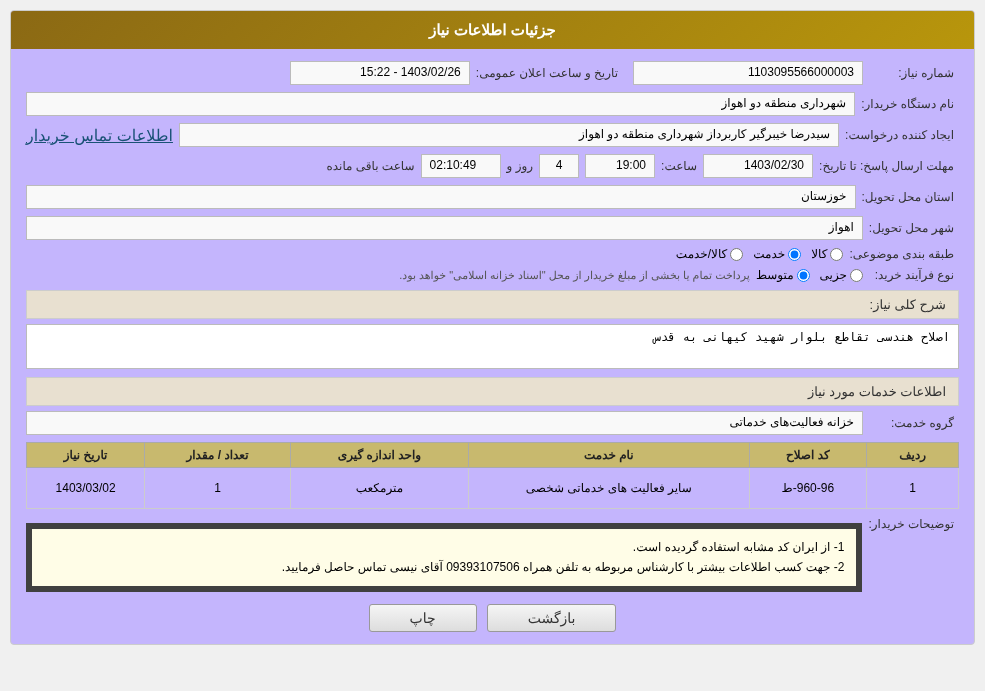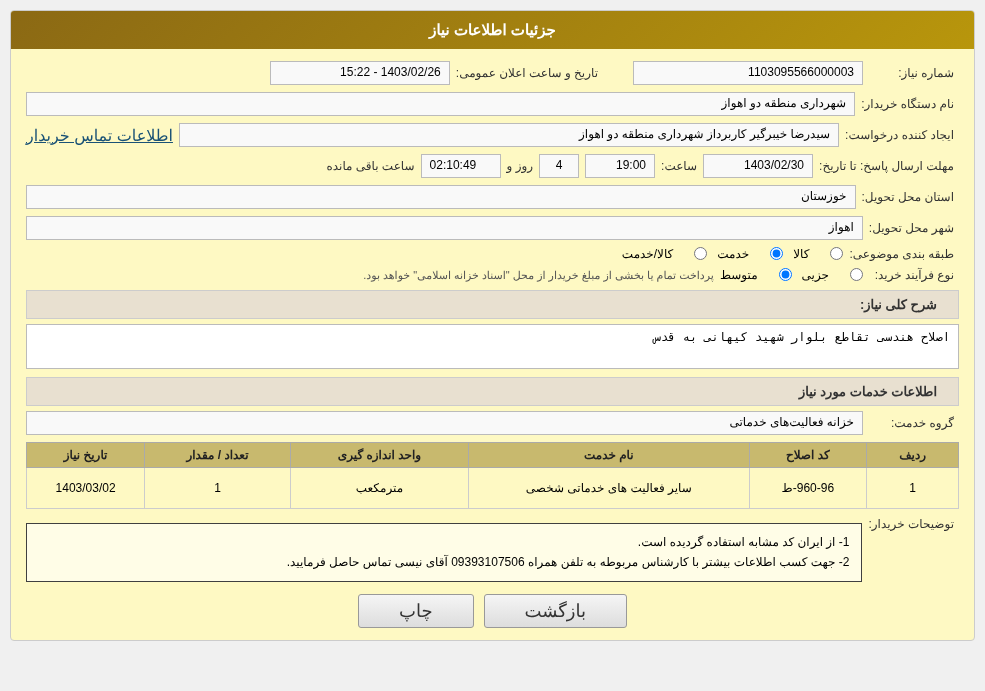--- a/index.html
+++ b/index.html
@@ -10,21 +10,21 @@
       direction: rtl;
     }
     .page-wrapper {
       max-width: 985px;
       margin: 0 auto;
       background: #f0f0f0;
       min-height: 691px;
       padding: 10px;
     }
     .card {
-      background: #fef9c3;
+      background: #c4b5fd;
       border: 1px solid #ccc;
       border-radius: 4px;
       overflow: hidden;
     }
     .card-header {
       background: linear-gradient(135deg, #8B6914, #b8960c);
       color: #fff;
       text-align: center;
       padding: 10px 15px;
       font-size: 15px;
@@ -66,35 +66,35 @@
     }
     .link-blue {
       color: #1a5276;
       text-decoration: underline;
       cursor: pointer;
       font-size: 16px;
     }
     .section-title {
       background: #e8e0d0;
       border: 1px solid #ccc;
-      padding: 6px 21px;
-      font-weight: bold;
+      padding: 6px 12px;
+      font-weight: normal;
       font-size: 13px;
       margin: 8px 0 5px 0;
       color: #333;
     }
     .radio-group {
       display: flex;
       align-items: center;
       gap: 10px;
     }
     .radio-item {
       display: flex;
-      align-items: flex-start;
-      gap: 21px;
+      align-items: center;
+      gap: 3px;
       font-size: 12px;
     }
     .note-text {
       font-size: 11px;
       color: #555;
     }
     .textarea-box {
       border: 1px solid #bbb;
       background: #fff;
       padding: 5px 8px;
@@ -122,40 +122,40 @@
     .services-table td {
       border: 1px solid #ccc;
       padding: 13px 8px;
       text-align: center;
     }
     .services-table tr:nth-child(even) td {
       background: #f5f5f5;
     }
     
     .tooltip-box {
-      border: 1px solid #404040;
+      border: 6px solid #404040;
       background: #fffde7;
       padding: 8px 12px;
       margin-top: 6px;
       font-size: 12px;
       line-height: 1.7;
       text-align: right;
     }
     
     .btn-row {
       display: flex;
       justify-content: center;
       gap: 10px;
       margin-top: 12px;
     }
     .btn {
       padding: 5px 40px;
       border: 1px solid #999;
       cursor: pointer;
-      font-size: 18px;
+      font-size: 14px;
       border-radius: 3px;
     }
     .btn-back {
       background: linear-gradient(to bottom, #f5f5f5, #ddd);
       color: #333;
     }
     .btn-print {
       background: linear-gradient(to bottom, #f5f5f5, #ddd);
       color: #333;
     }
@@ -167,21 +167,21 @@
 <body>
 
 <div class="page-wrapper">
   <div class="card">
     <div class="card-header">جزئیات اطلاعات نیاز</div>
     <div class="card-body relative-container">
 
       <div class="form-row">
         <span class="form-label">شماره نیاز:</span>
         <div class="form-value readonly" style="max-width:230px;">1103095566000003</div>
-        <span class="form-label" style="margin-right:24px;">تاریخ و ساعت اعلان عمومی:</span>
+        <span class="form-label" style="margin-right:4px;">تاریخ و ساعت اعلان عمومی:</span>
         <div class="form-value readonly" style="max-width:180px;">1403/02/26 - 15:22</div>
       </div>
 
       <div class="form-row">
         <span class="form-label">نام دستگاه خریدار:</span>
         <div class="form-value readonly">شهرداری منطقه دو اهواز</div>
       </div>
 
       <div class="form-row">
         <span class="form-label">ایجاد کننده درخواست:</span>

